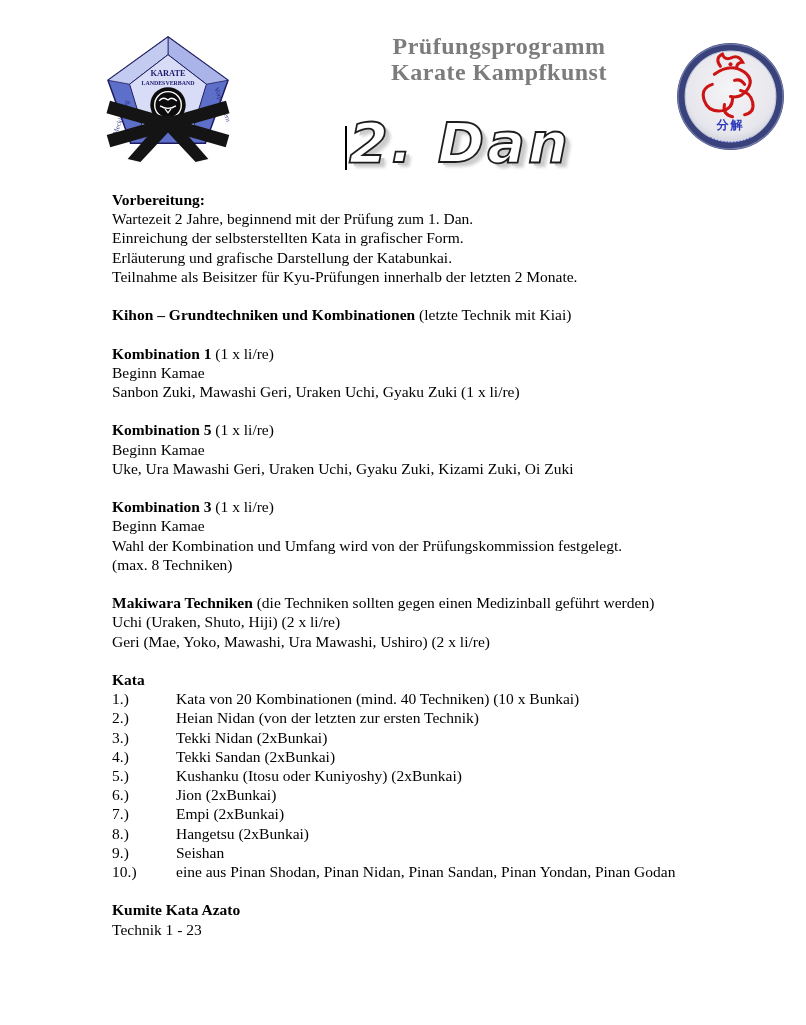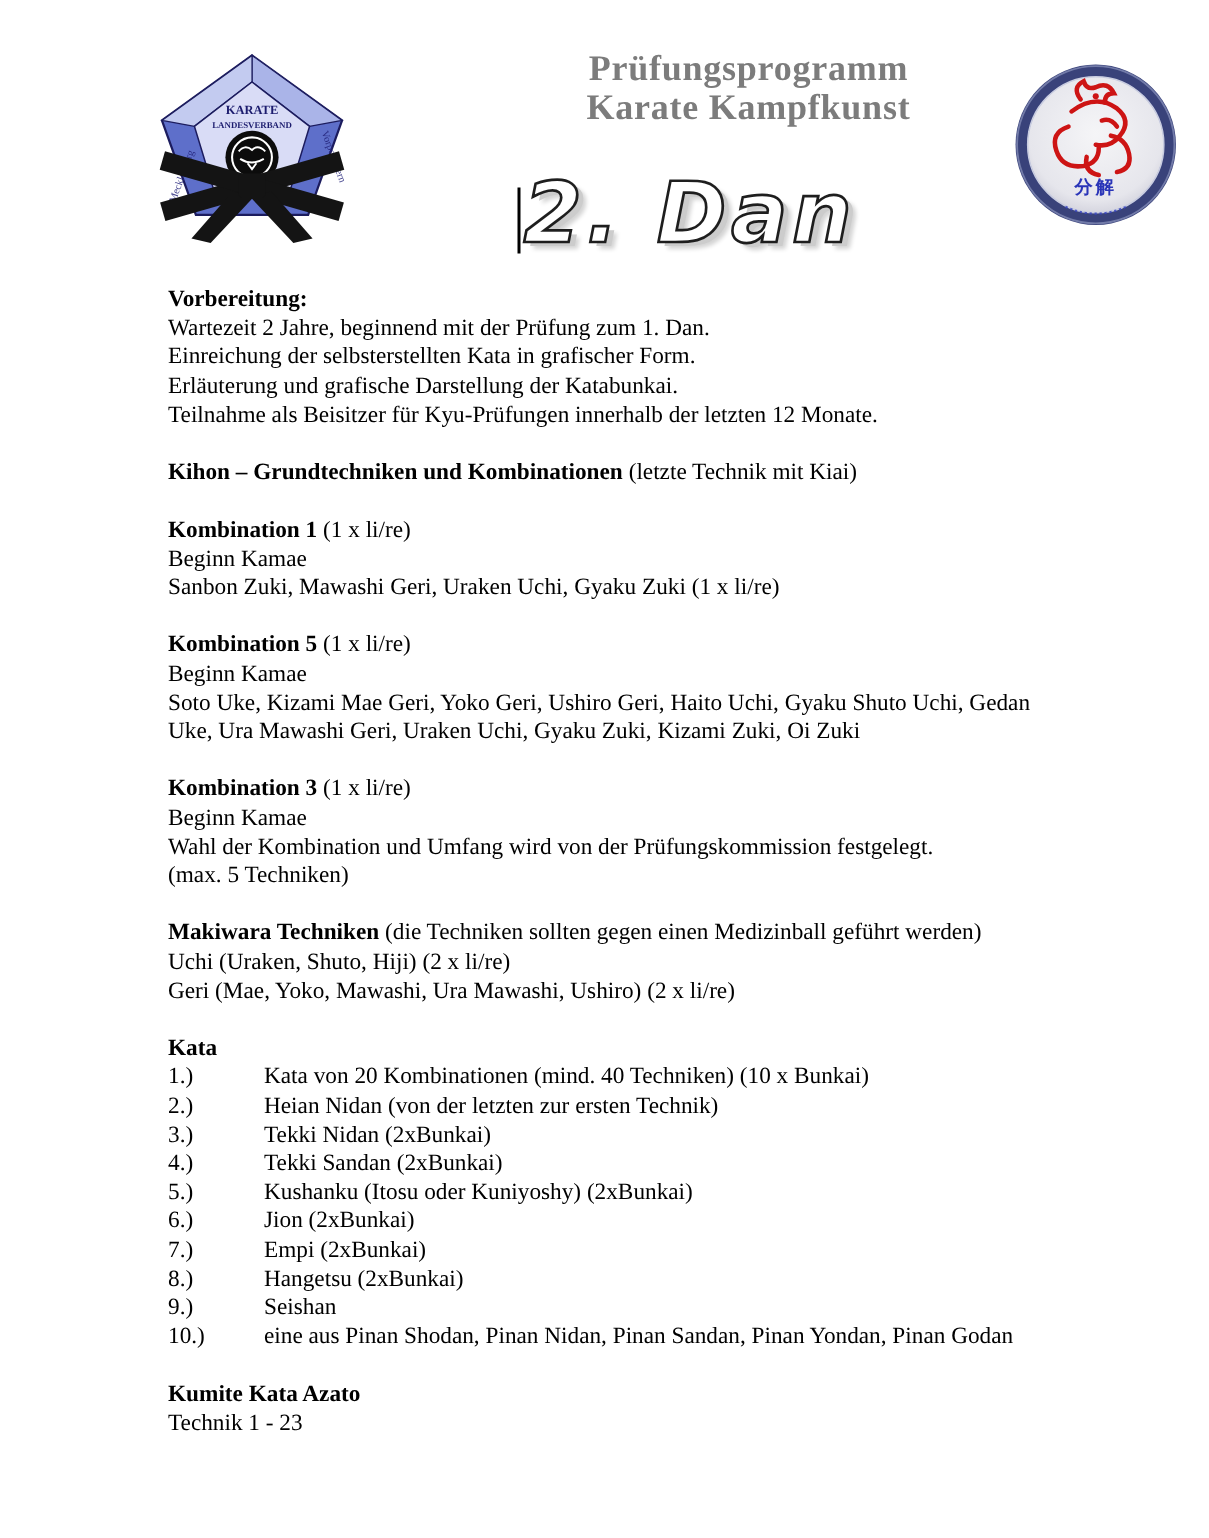--- a/index.html
+++ b/index.html
@@ -121,45 +121,44 @@
     <span class="dan-cursor"></span><span class="dan-title">2. Dan</span>
   </div>
 
   <main class="content">
 
     <section class="block">
       <div class="line"><span class="b">Vorbereitung:</span></div>
       <div class="line">Wartezeit 2 Jahre, beginnend mit der Prüfung zum 1. Dan.</div>
       <div class="line">Einreichung der selbsterstellten Kata in grafischer Form.</div>
       <div class="line">Erläuterung und grafische Darstellung der Katabunkai.</div>
-      <div class="line">Teilnahme als Beisitzer für Kyu-Prüfungen innerhalb der letzten 12 Monate.</div>
+      <div class="line">Teilnahme als Beisitzer für Kyu-Prüfungen innerhalb der letzten 2 Monate.</div>
     </section>
 
     <section class="block">
       <div class="line"><span class="b">Kihon – Grundtechniken und Kombinationen</span><span> (letzte Technik mit Kiai)</span></div>
     </section>
 
     <section class="block">
       <div class="line"><span class="b">Kombination 1</span><span> (1 x li/re)</span></div>
       <div class="line">Beginn Kamae</div>
       <div class="line">Sanbon Zuki, Mawashi Geri, Uraken Uchi, Gyaku Zuki (1 x li/re)</div>
     </section>
 
     <section class="block">
       <div class="line"><span class="b">Kombination 5</span><span> (1 x li/re)</span></div>
       <div class="line">Beginn Kamae</div>
-      <div class="line">Soto Uke, Kizami Mae Geri, Yoko Geri, Ushiro Geri, Haito Uchi, Gyaku Shuto Uchi, Gedan</div>
       <div class="line">Uke, Ura Mawashi Geri, Uraken Uchi, Gyaku Zuki, Kizami Zuki, Oi Zuki</div>
     </section>
 
     <section class="block">
       <div class="line"><span class="b">Kombination 3</span><span> (1 x li/re)</span></div>
       <div class="line">Beginn Kamae</div>
       <div class="line">Wahl der Kombination und Umfang wird von der Prüfungskommission festgelegt.</div>
-      <div class="line">(max. 5 Techniken)</div>
+      <div class="line">(max. 8 Techniken)</div>
     </section>
 
     <section class="block">
       <div class="line"><span class="b">Makiwara Techniken</span><span> (die Techniken sollten gegen einen Medizinball geführt werden)</span></div>
       <div class="line">Uchi (Uraken, Shuto, Hiji) (2 x li/re)</div>
       <div class="line">Geri (Mae, Yoko, Mawashi, Ura Mawashi, Ushiro) (2 x li/re)</div>
     </section>
 
     <section class="block">
       <div class="line"><span class="b">Kata</span></div>

